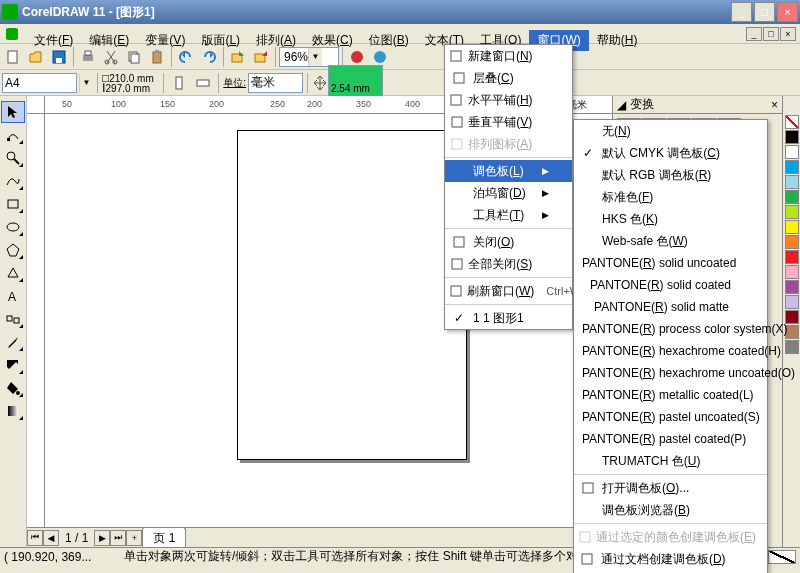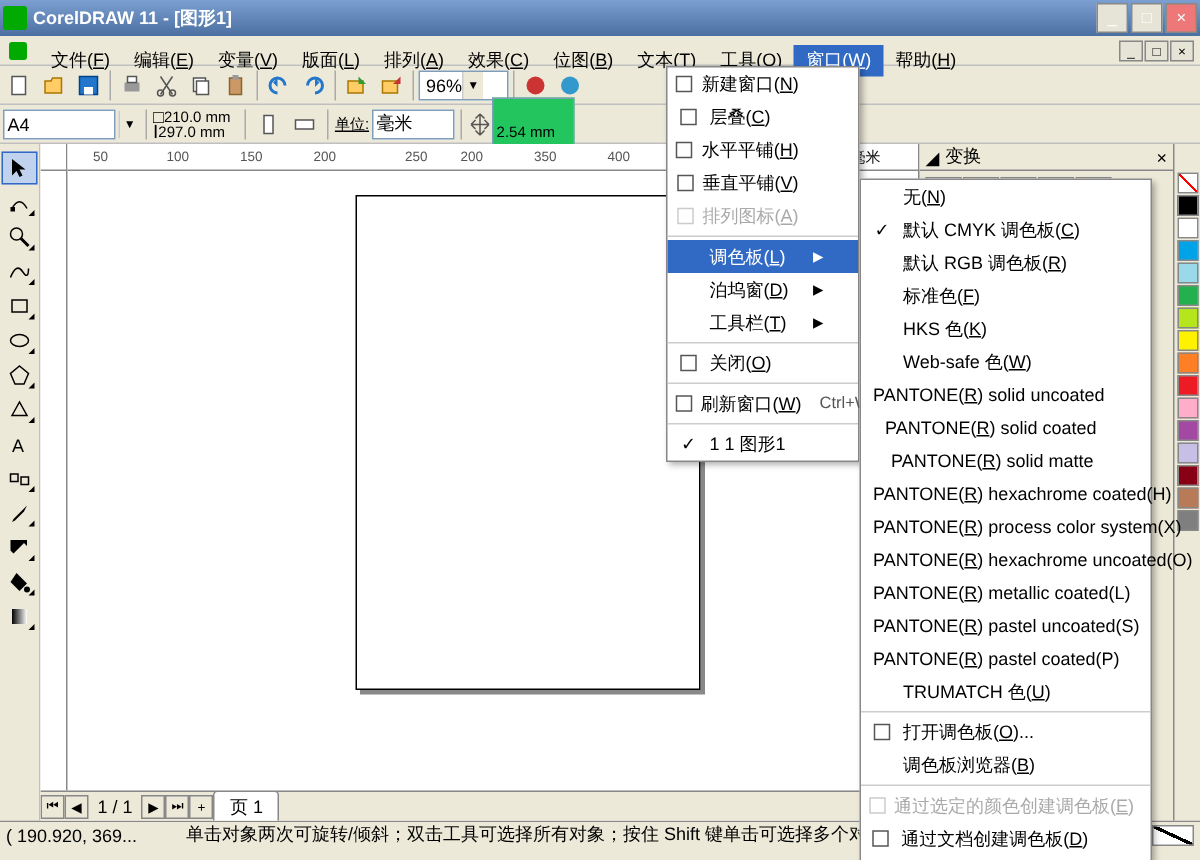--- a/index.html
+++ b/index.html
@@ -493,20 +493,29 @@
     <div class="menu-row sep-row"></div>
     <div class="menu-row">
       <span class="mr-icon">
         <svg>
           <rect x="2" y="2" width="10" height="10" fill="none" stroke="#555"></rect>
         </svg>
       </span>
       <span class="mr-text">关闭(<u>O</u>)</span>
       <span class="mr-arrow"></span>
     </div>
+    <div class="menu-row">
+      <span class="mr-icon">
+        <svg>
+          <rect x="2" y="2" width="10" height="10" fill="none" stroke="#555"></rect>
+        </svg>
+      </span>
+      <span class="mr-text">全部关闭(<u>S</u>)</span>
+      <span class="mr-arrow"></span>
+    </div>
     <div class="menu-row sep-row"></div>
     <div class="menu-row">
       <span class="mr-icon">
         <svg>
           <rect x="2" y="2" width="10" height="10" fill="none" stroke="#555"></rect>
         </svg>
       </span>
       <span class="mr-text">刷新窗口(<u>W</u>)</span>
       <span class="mr-short">Ctrl+W</span>
       <span class="mr-arrow"></span>
@@ -560,26 +569,26 @@
       <span class="mr-text">PANTONE(<u>R</u>) solid coated</span>
       <span class="mr-arrow"></span>
     </div>
     <div class="menu-row">
       <span class="mr-icon"></span>
       <span class="mr-text">PANTONE(<u>R</u>) solid matte</span>
       <span class="mr-arrow"></span>
     </div>
     <div class="menu-row">
       <span class="mr-icon"></span>
+      <span class="mr-text">PANTONE(<u>R</u>) process color system(X)</span>
+      <span class="mr-arrow"></span>
+    </div>
+    <div class="menu-row">
+      <span class="mr-icon"></span>
       <span class="mr-text">PANTONE(<u>R</u>) hexachrome coated(H)</span>
-      <span class="mr-arrow"></span>
-    </div>
-    <div class="menu-row">
-      <span class="mr-icon"></span>
-      <span class="mr-text">PANTONE(<u>R</u>) process color system(X)</span>
       <span class="mr-arrow"></span>
     </div>
     <div class="menu-row">
       <span class="mr-icon"></span>
       <span class="mr-text">PANTONE(<u>R</u>) hexachrome uncoated(O)</span>
       <span class="mr-arrow"></span>
     </div>
     <div class="menu-row">
       <span class="mr-icon"></span>
       <span class="mr-text">PANTONE(<u>R</u>) metallic coated(L)</span>

